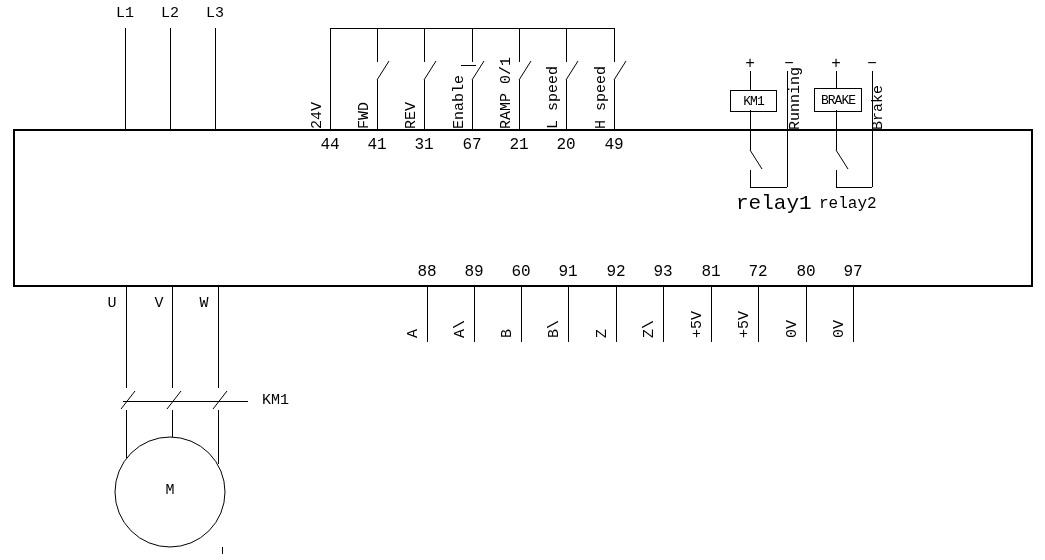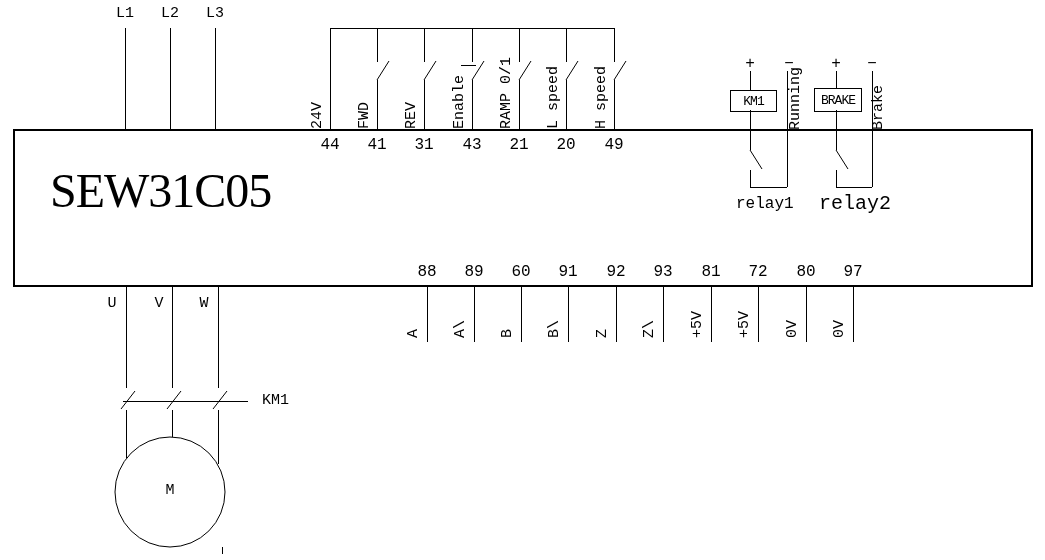--- a/index.html
+++ b/index.html
@@ -45,57 +45,56 @@
 
       <path d="M750 150L762 169M836 150L848 169"></path>
 
       <path d="M121 409L135 391M167 409L181 391M213 409L227 391"></path>
 
       <circle cx="170" cy="492" r="55"></circle>
     </g>
   </svg>
 
   <div id="devbox"></div>
-  <div id="title" class="t">SEW31C05</div>
 
   <div class="t ctr" style="left:116px;top:6px;width:18px">L1</div>
   <div class="t ctr" style="left:161px;top:6px;width:18px">L2</div>
   <div class="t ctr" style="left:206px;top:6px;width:18px">L3</div>
 
   <div class="t num" style="left:313px;top:137px">44</div>
   <div class="t num" style="left:360px;top:137px">41</div>
   <div class="t num" style="left:407px;top:137px">31</div>
-  <div class="t num" style="left:455px;top:137px">43</div>
+  <div class="t num" style="left:455px;top:137px">67</div>
   <div class="t num" style="left:502px;top:137px">21</div>
   <div class="t num" style="left:549px;top:137px">20</div>
   <div class="t num" style="left:597px;top:137px">49</div>
 
   <div class="t vt" style="left:310px;bottom:431px">24V</div>
   <div class="t vt" style="left:357px;bottom:431px">FWD</div>
   <div class="t vt" style="left:404px;bottom:431px">REV</div>
   <div class="t vt" style="left:452px;bottom:431px">Enable</div>
   <div class="t vt" style="left:499px;bottom:431px">RAMP 0/1</div>
   <div class="t vt" style="left:546px;bottom:431px">L speed</div>
   <div class="t vt" style="left:594px;bottom:431px">H speed</div>
 
   <div class="t sign" style="left:743px;top:56px">+</div>
   <div class="t sign" style="left:782px;top:56px">−</div>
   <div class="coilbox" style="left:730px;top:90px;width:45px;height:20px">
     <span>KM1</span>
   </div>
   <div class="t vt" style="left:788px;bottom:430px">Running</div>
-  <div class="t" style="left:736px;top:196px;font-size:16px">relay1</div>
+  <div class="t" style="left:736px;top:196px;font-size:21px">relay1</div>
 
   <div class="t sign" style="left:829px;top:56px">+</div>
   <div class="t sign" style="left:865px;top:56px">−</div>
   <div class="coilbox" style="left:814px;top:88px;width:46px;height:22px">
     <span>BRAKE</span>
   </div>
   <div class="t vt" style="left:871px;bottom:430px">Brake</div>
-  <div class="t" style="left:819px;top:196px;font-size:20px">relay2</div>
+  <div class="t" style="left:819px;top:196px;font-size:16px">relay2</div>
 
   <div class="t ctr" style="left:104px;top:296px;width:16px">U</div>
   <div class="t ctr" style="left:151px;top:296px;width:16px">V</div>
   <div class="t ctr" style="left:196px;top:296px;width:16px">W</div>
   <div class="t" style="left:262px;top:393px">KM1</div>
   <div class="t ctr" style="left:162px;top:483px;width:16px">M</div>
 
   <div class="t num" style="left:410px;top:264px">88</div>
   <div class="t num" style="left:457px;top:264px">89</div>
   <div class="t num" style="left:504px;top:264px">60</div>

